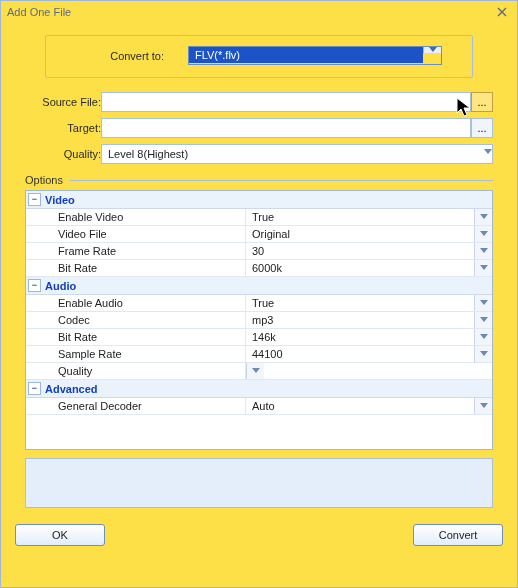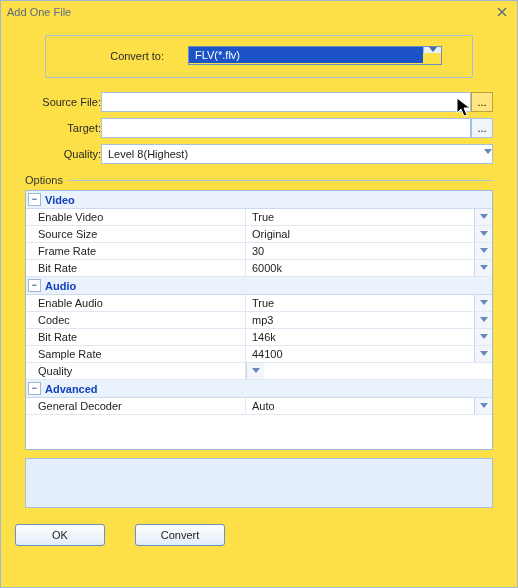--- a/index.html
+++ b/index.html
@@ -31,28 +31,28 @@
 .quality-select { flex: 1; height: 20px; display: flex; align-items: stretch; border: 1px solid #a8c0e0; background: #fff; }
 .quality-select .val { flex: 1; padding: 2px 6px; display: flex; align-items: center; color: #222; }
 .opt-line { display: flex; align-items: center; margin: 10px 10px 4px 10px; color: #333; gap: 6px; }
 .opt-line .hr { flex: 1; height: 1px; background: #a8c0e0; }
 
 .grid { margin: 0 10px; border: 1px solid #9fb8d8; background: #fff; height: 260px; overflow: hidden; }
 .grid-inner { height: 100%; display: flex; flex-direction: column; }
 .sect-head { background: #eaf2fc; border-bottom: 1px solid #cddaee; display: flex; align-items: center; height: 18px; padding: 0 2px; color: #1040c0; font-weight: bold; }
 .sect-head .exp { width: 13px; height: 13px; border: 1px solid #9fb8d8; background: #fff; display: flex; align-items: center; justify-content: center; margin-right: 4px; cursor: pointer; color: #3a5a90; font-size: 9px; line-height: 1; }
 .prop { display: flex; align-items: stretch; height: 17px; border-bottom: 1px solid #e0e8f4; }
-.prop .pname { width: 220px; padding-left: 12px; display: flex; align-items: center; color: #222; border-right: 1px solid #e0e8f4; }
+.prop .pname { width: 220px; padding-left: 32px; display: flex; align-items: center; color: #222; border-right: 1px solid #e0e8f4; }
 .prop .pval { flex: 1; padding-left: 6px; display: flex; align-items: center; color: #222; }
 .prop .drop-arrow { width: 18px; border-left: 1px solid #c8d6ec; background: #f2f6fc; display: flex; align-items: center; justify-content: center; cursor: pointer; }
 .grid-fill { flex: 1; }
 
 .lower-box { margin: 8px 10px 0 10px; height: 50px; border: 1px solid #a8c0e0; background: #e4eefa; }
 
-.buttons { display: flex; justify-content: flex-start; gap: 30px; margin-top: 16px; }
+.buttons { display: flex; justify-content: space-between; gap: 30px; margin-top: 16px; }
 .btn { width: 90px; height: 22px; border: 1px solid #6b90c8; background: linear-gradient(#ffffff,#e2edfa); border-radius: 3px; display: flex; align-items: center; justify-content: center; cursor: pointer; color: #222; }
 
 .cursor-overlay { position: absolute; pointer-events: none; }
 .cursor-overlay svg { width: 18px; height: 22px; }
 .wrap { position: relative; }
 </style>
 </head>
 <body>
 <div class="wrap">
 
@@ -123,21 +123,21 @@
         <div class="prop">
               <div class="pname">Enable Video</div>
               <div class="pval">True</div>
               <div class="drop-arrow">
                 <svg viewBox="0 0 8 6">
                   <path d="M0 0 L8 0 L4 5 Z" fill="#6a88b8"></path>
                 </svg>
               </div>
             </div>
         <div class="prop">
-              <div class="pname">Source Size</div>
+              <div class="pname">Video File</div>
               <div class="pval">Original</div>
               <div class="drop-arrow">
                 <svg viewBox="0 0 8 6">
                   <path d="M0 0 L8 0 L4 5 Z" fill="#6a88b8"></path>
                 </svg>
               </div>
             </div>
         <div class="prop">
               <div class="pname">Frame Rate</div>
               <div class="pval">30</div>

